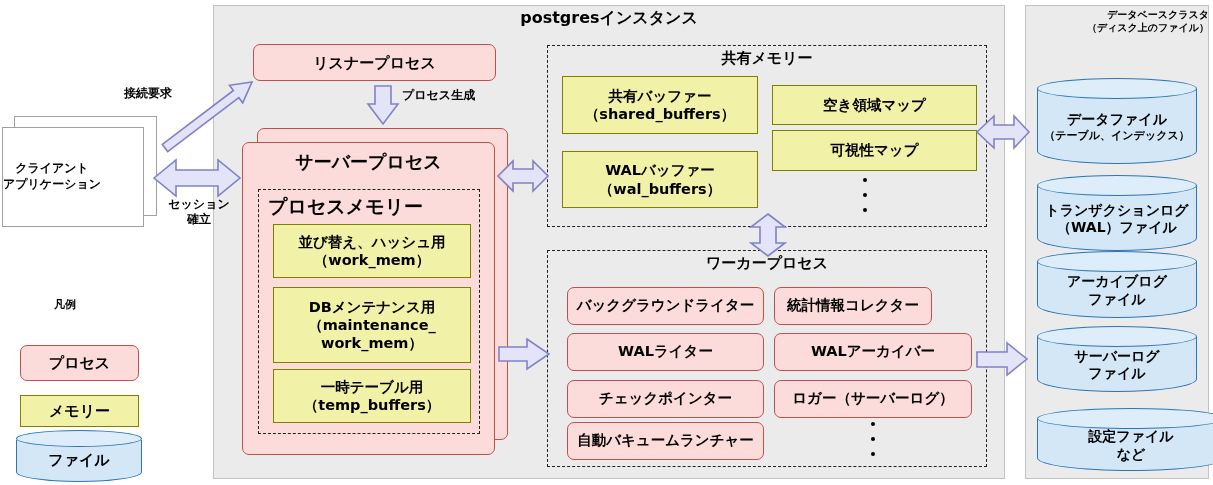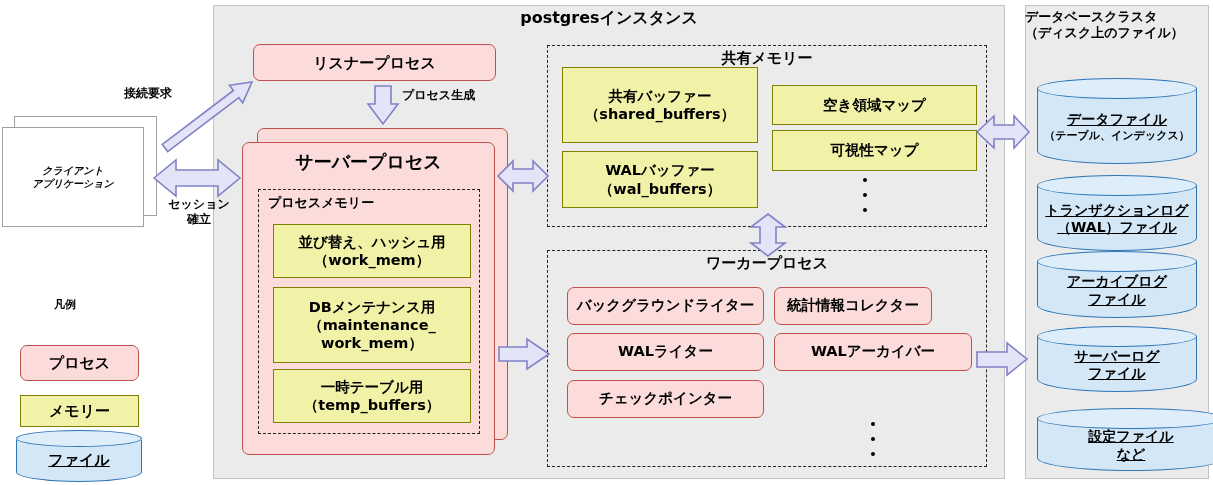--- a/index.html
+++ b/index.html
@@ -6,55 +6,55 @@
   html,body { background:#fff; }
   #stage {
     position:relative; width:1213px; height:485px; overflow:hidden;
     font-family:"DejaVu Sans","Liberation Sans",sans-serif;
     font-weight:bold; color:#000;padding-left:30px;
   }
   .container {
     position:absolute; background:var(--container-fill); border:1px solid var(--container-border);
   }
   .ctitle { position:absolute; text-align:center; font-size:16px; }
-  .ctitle2 { position:absolute; text-align:left; font-size:13px; line-height:1.25; white-space:pre-line; }
+  .ctitle2 { position:absolute; text-align:right; font-size:10px; line-height:1.25; white-space:pre-line; }
   .whitebox {
     position:absolute; background:#fff; border:1.5px solid #a0a0a0;
   }
   .pinkbox {
     position:absolute; background:var(--process-fill); border:1.5px solid var(--process-border);
     border-radius:7px; display:flex; align-items:center; justify-content:center;
     font-size:14.5px; text-align:left; white-space:pre-line; line-height:1.2;
   }
   .yellowbox {
     position:absolute; background:var(--memory-fill); border:1.5px solid var(--memory-border);
     display:flex; align-items:center; justify-content:center;
     font-size:14.5px; text-align:center; white-space:pre-line; line-height:1.25;
   }
   .dashedbox { position:absolute; border:1.5px dashed #222; }
-  .dlabel { position:absolute; font-size:13px; }
+  .dlabel { position:absolute; font-size:19px; }
   .flowlabel { position:absolute; font-size:12px; text-align:center; white-space:pre-line; line-height:1.25; }
-  .flexcenter { display:flex; align-items:center; justify-content:center; text-align:center; white-space:pre-line; line-height:1.3; font-size:10px;font-style:italic; }
+  .flexcenter { display:flex; align-items:center; justify-content:flex-start; text-align:center; white-space:pre-line; line-height:1.3; font-size:12px; }
   
   .cylinder { position:absolute; }
   .cyl-body {
     position:absolute; left:0; right:0; top:10px; bottom:0;
     background:var(--file-fill); border:1.5px solid var(--file-border); border-top:none;
     border-radius:0 0 50% 50% / 0 0 13px 13px;
   }
   .cyl-top {
     position:absolute; left:0; right:0; top:0; height:21px;
     background:var(--file-top-fill); border:1.5px solid var(--file-border); border-radius:50%;
   }
   .cyl-label {
     position:absolute; left:2px; right:2px; top:16px; bottom:4px;
     display:flex; flex-direction:column; align-items:center; justify-content:center;
     text-align:center; line-height:1.25;
   }
-  .cyl-name { font-size:14px; white-space:pre-line;text-decoration:underline; }
+  .cyl-name { font-size:14px; white-space:pre-line; }
   .cyl-sub { font-size:11px; white-space:pre-line; }
   
   .block-arrow { position:absolute; overflow:visible; }
   .block-arrow polygon { fill:var(--arrow-fill); stroke:var(--arrow-border); stroke-width:1.6px; stroke-linejoin:miter; }
   
   .vdots { position:absolute; width:5px; }
   .vdots .dot { width:4px; height:4px; background:#000; border-radius:50%; margin:0 auto 11px auto; }
   .legend-title { position:absolute; font-size:11px; }
 </style>
 </head>
@@ -94,21 +94,21 @@
 （maintenance_
 work_mem）</span>
   </div>
   <div class="yellowbox" style="left:273px;top:369px;width:198px;height:54px">
     <span>一時テーブル用
 （temp_buffers）</span>
   </div>
 
   <div class="dashedbox" style="left:547px;top:45px;width:440px;height:182px"></div>
   <div class="ctitle" style="left:547px;top:49px;width:440px;font-size:15px">共有メモリー</div>
-  <div class="yellowbox" style="left:562px;top:67px;width:196px;height:76px">
+  <div class="yellowbox" style="left:562px;top:76px;width:196px;height:58px">
     <span>共有バッファー
 （shared_buffers）</span>
   </div>
   <div class="yellowbox" style="left:562px;top:151px;width:196px;height:57px">
     <span>WALバッファー
 （wal_buffers）</span>
   </div>
   <div class="yellowbox" style="left:772px;top:130px;width:205px;height:41px">
     <span>可視性マップ</span>
   </div>
@@ -125,25 +125,31 @@
   <div class="ctitle" style="left:547px;top:254px;width:440px;font-size:15px">ワーカープロセス</div>
   <div class="pinkbox" style="left:567px;top:287px;width:197px;height:38px">
     <span>バックグラウンドライター</span>
   </div>
   <div class="pinkbox" style="left:567px;top:333px;width:197px;height:38px">
     <span>WALライター</span>
   </div>
   <div class="pinkbox" style="left:567px;top:380px;width:197px;height:38px">
     <span>チェックポインター</span>
   </div>
+  <div class="pinkbox" style="left:567px;top:422px;width:197px;height:38px">
+    <span>自動バキュームランチャー</span>
+  </div>
   <div class="pinkbox" style="left:774px;top:287px;width:158px;height:38px">
     <span>統計情報コレクター</span>
   </div>
   <div class="pinkbox" style="left:774px;top:333px;width:198px;height:38px">
     <span>WALアーカイバー</span>
+  </div>
+  <div class="pinkbox" style="left:774px;top:380px;width:198px;height:38px">
+    <span>ロガー（サーバーログ）</span>
   </div>
   <div class="vdots" style="left:870px;top:422px">
     <div class="dot"></div>
       <div class="dot"></div>
       <div class="dot"></div>
   </div>
 
   <div class="cylinder" style="left:1037px;top:78px;width:160px;height:86px">
     <div class="cyl-body"></div>
       <div class="cyl-top"></div>

